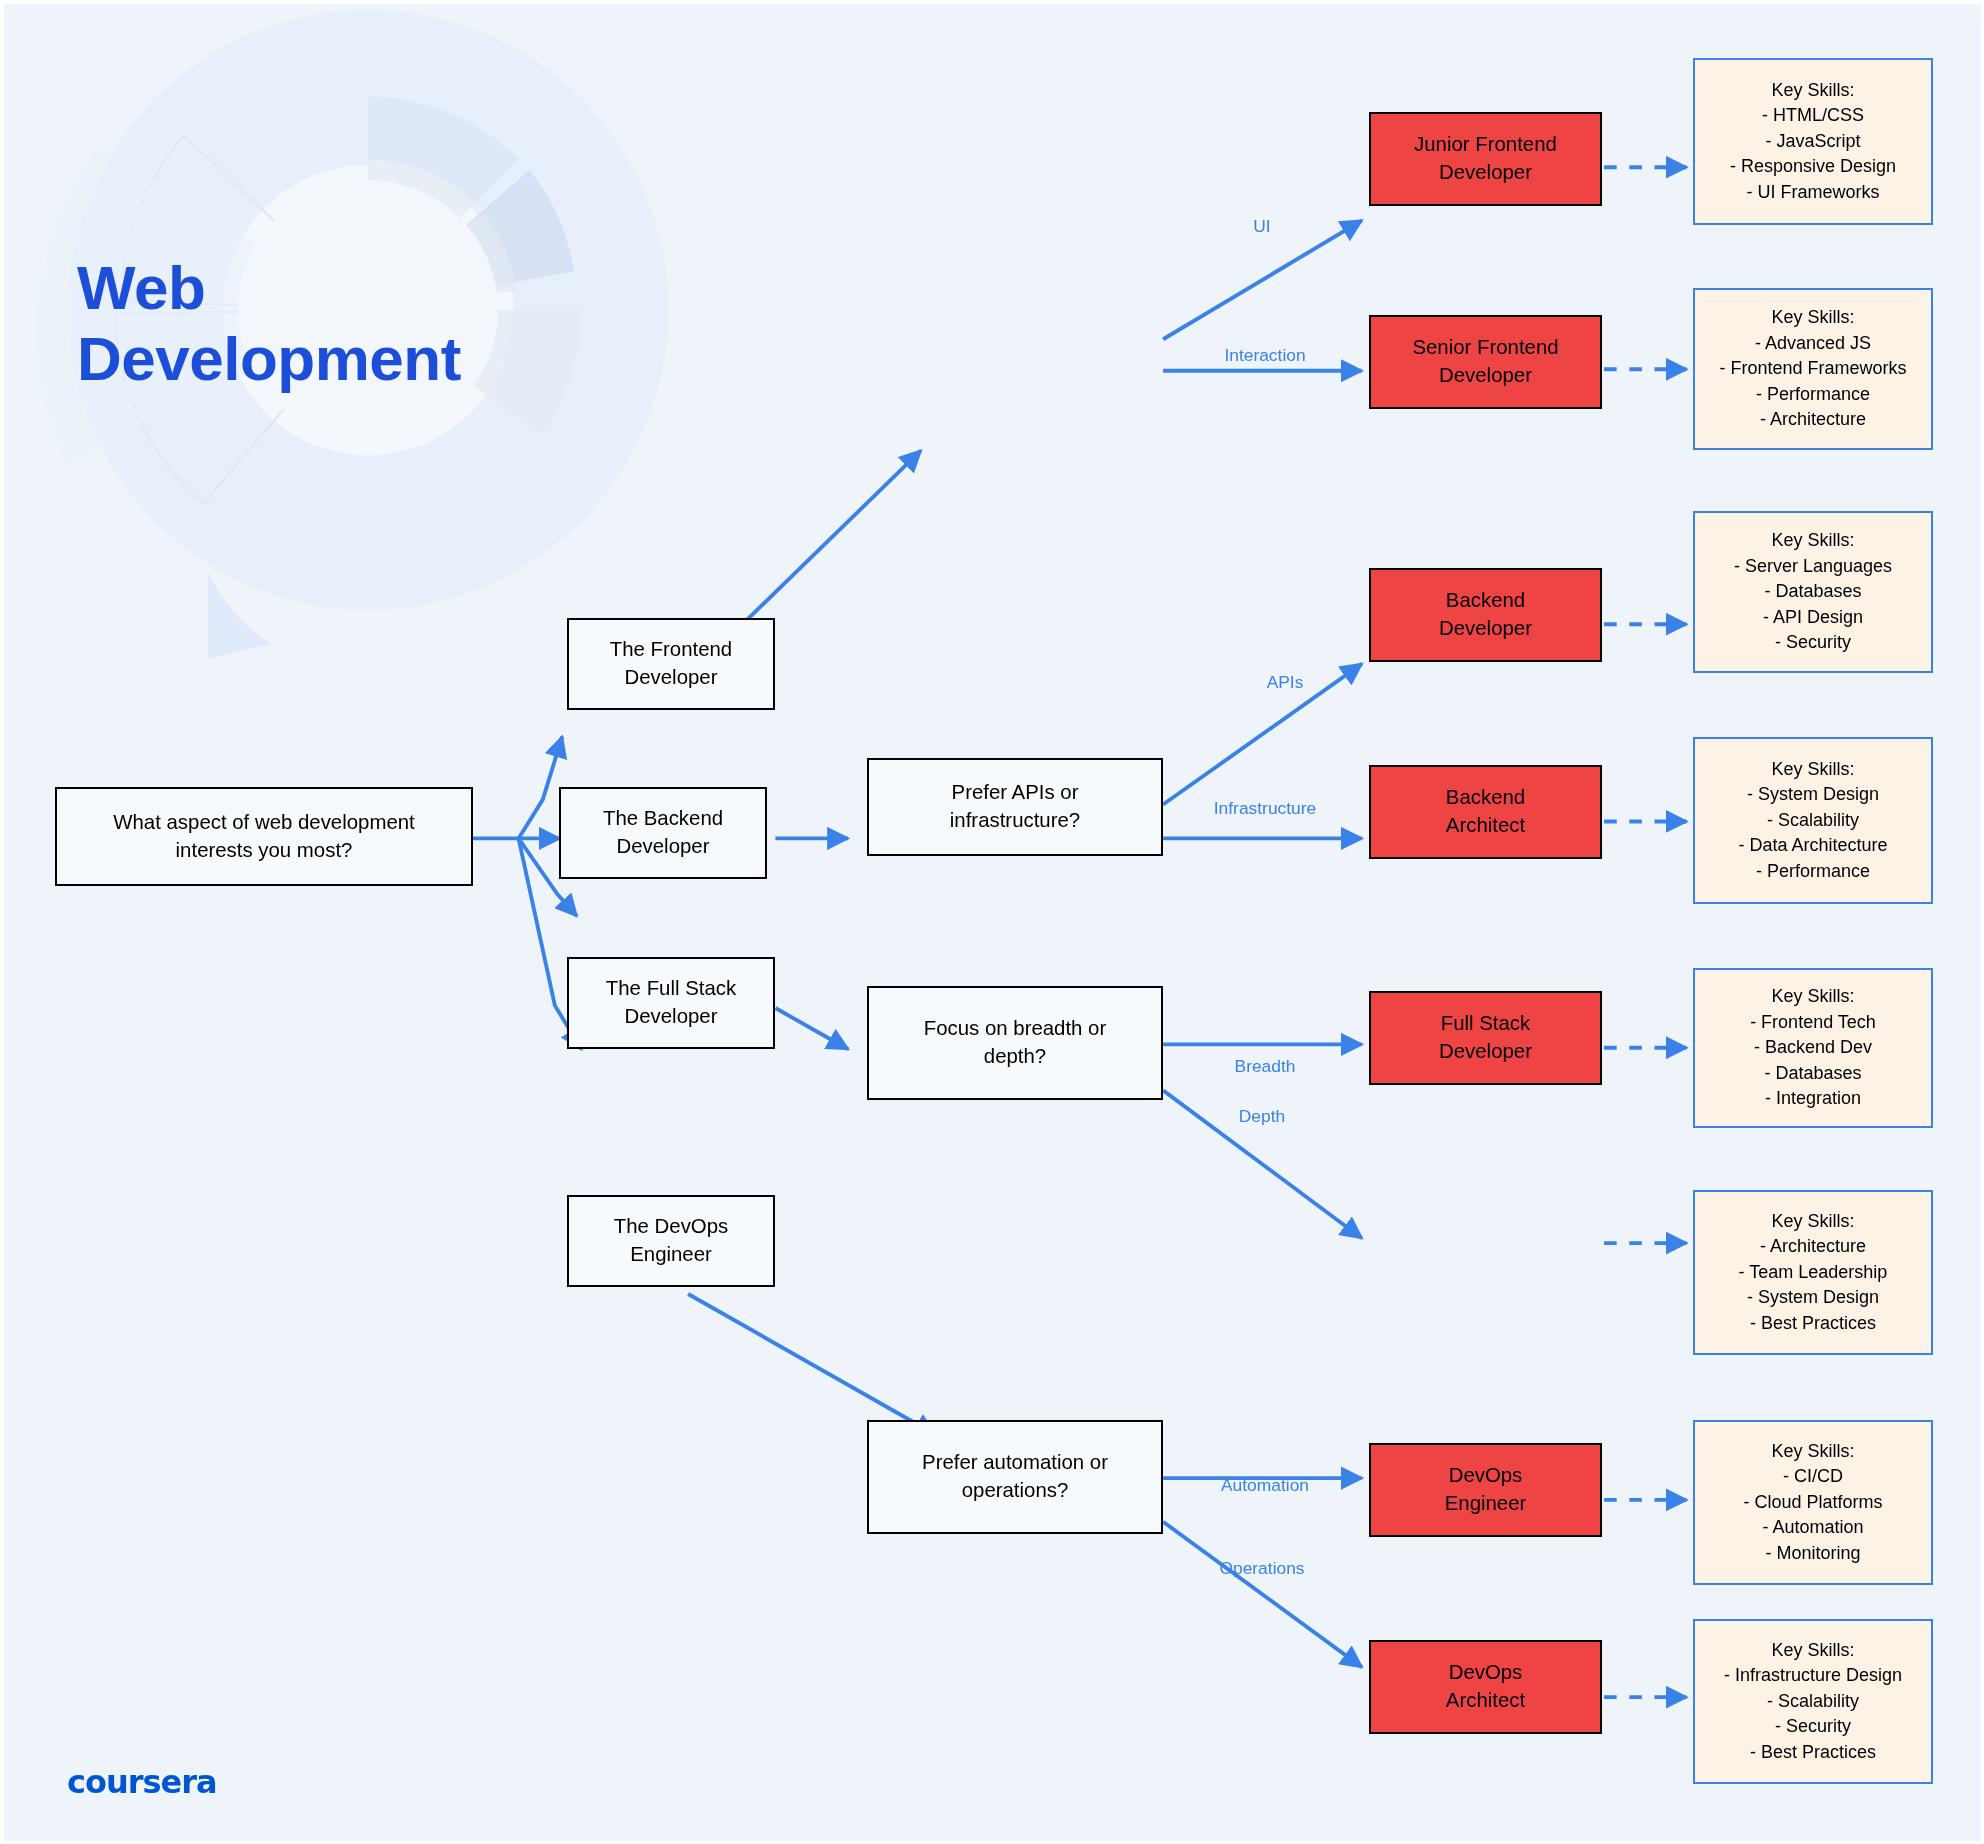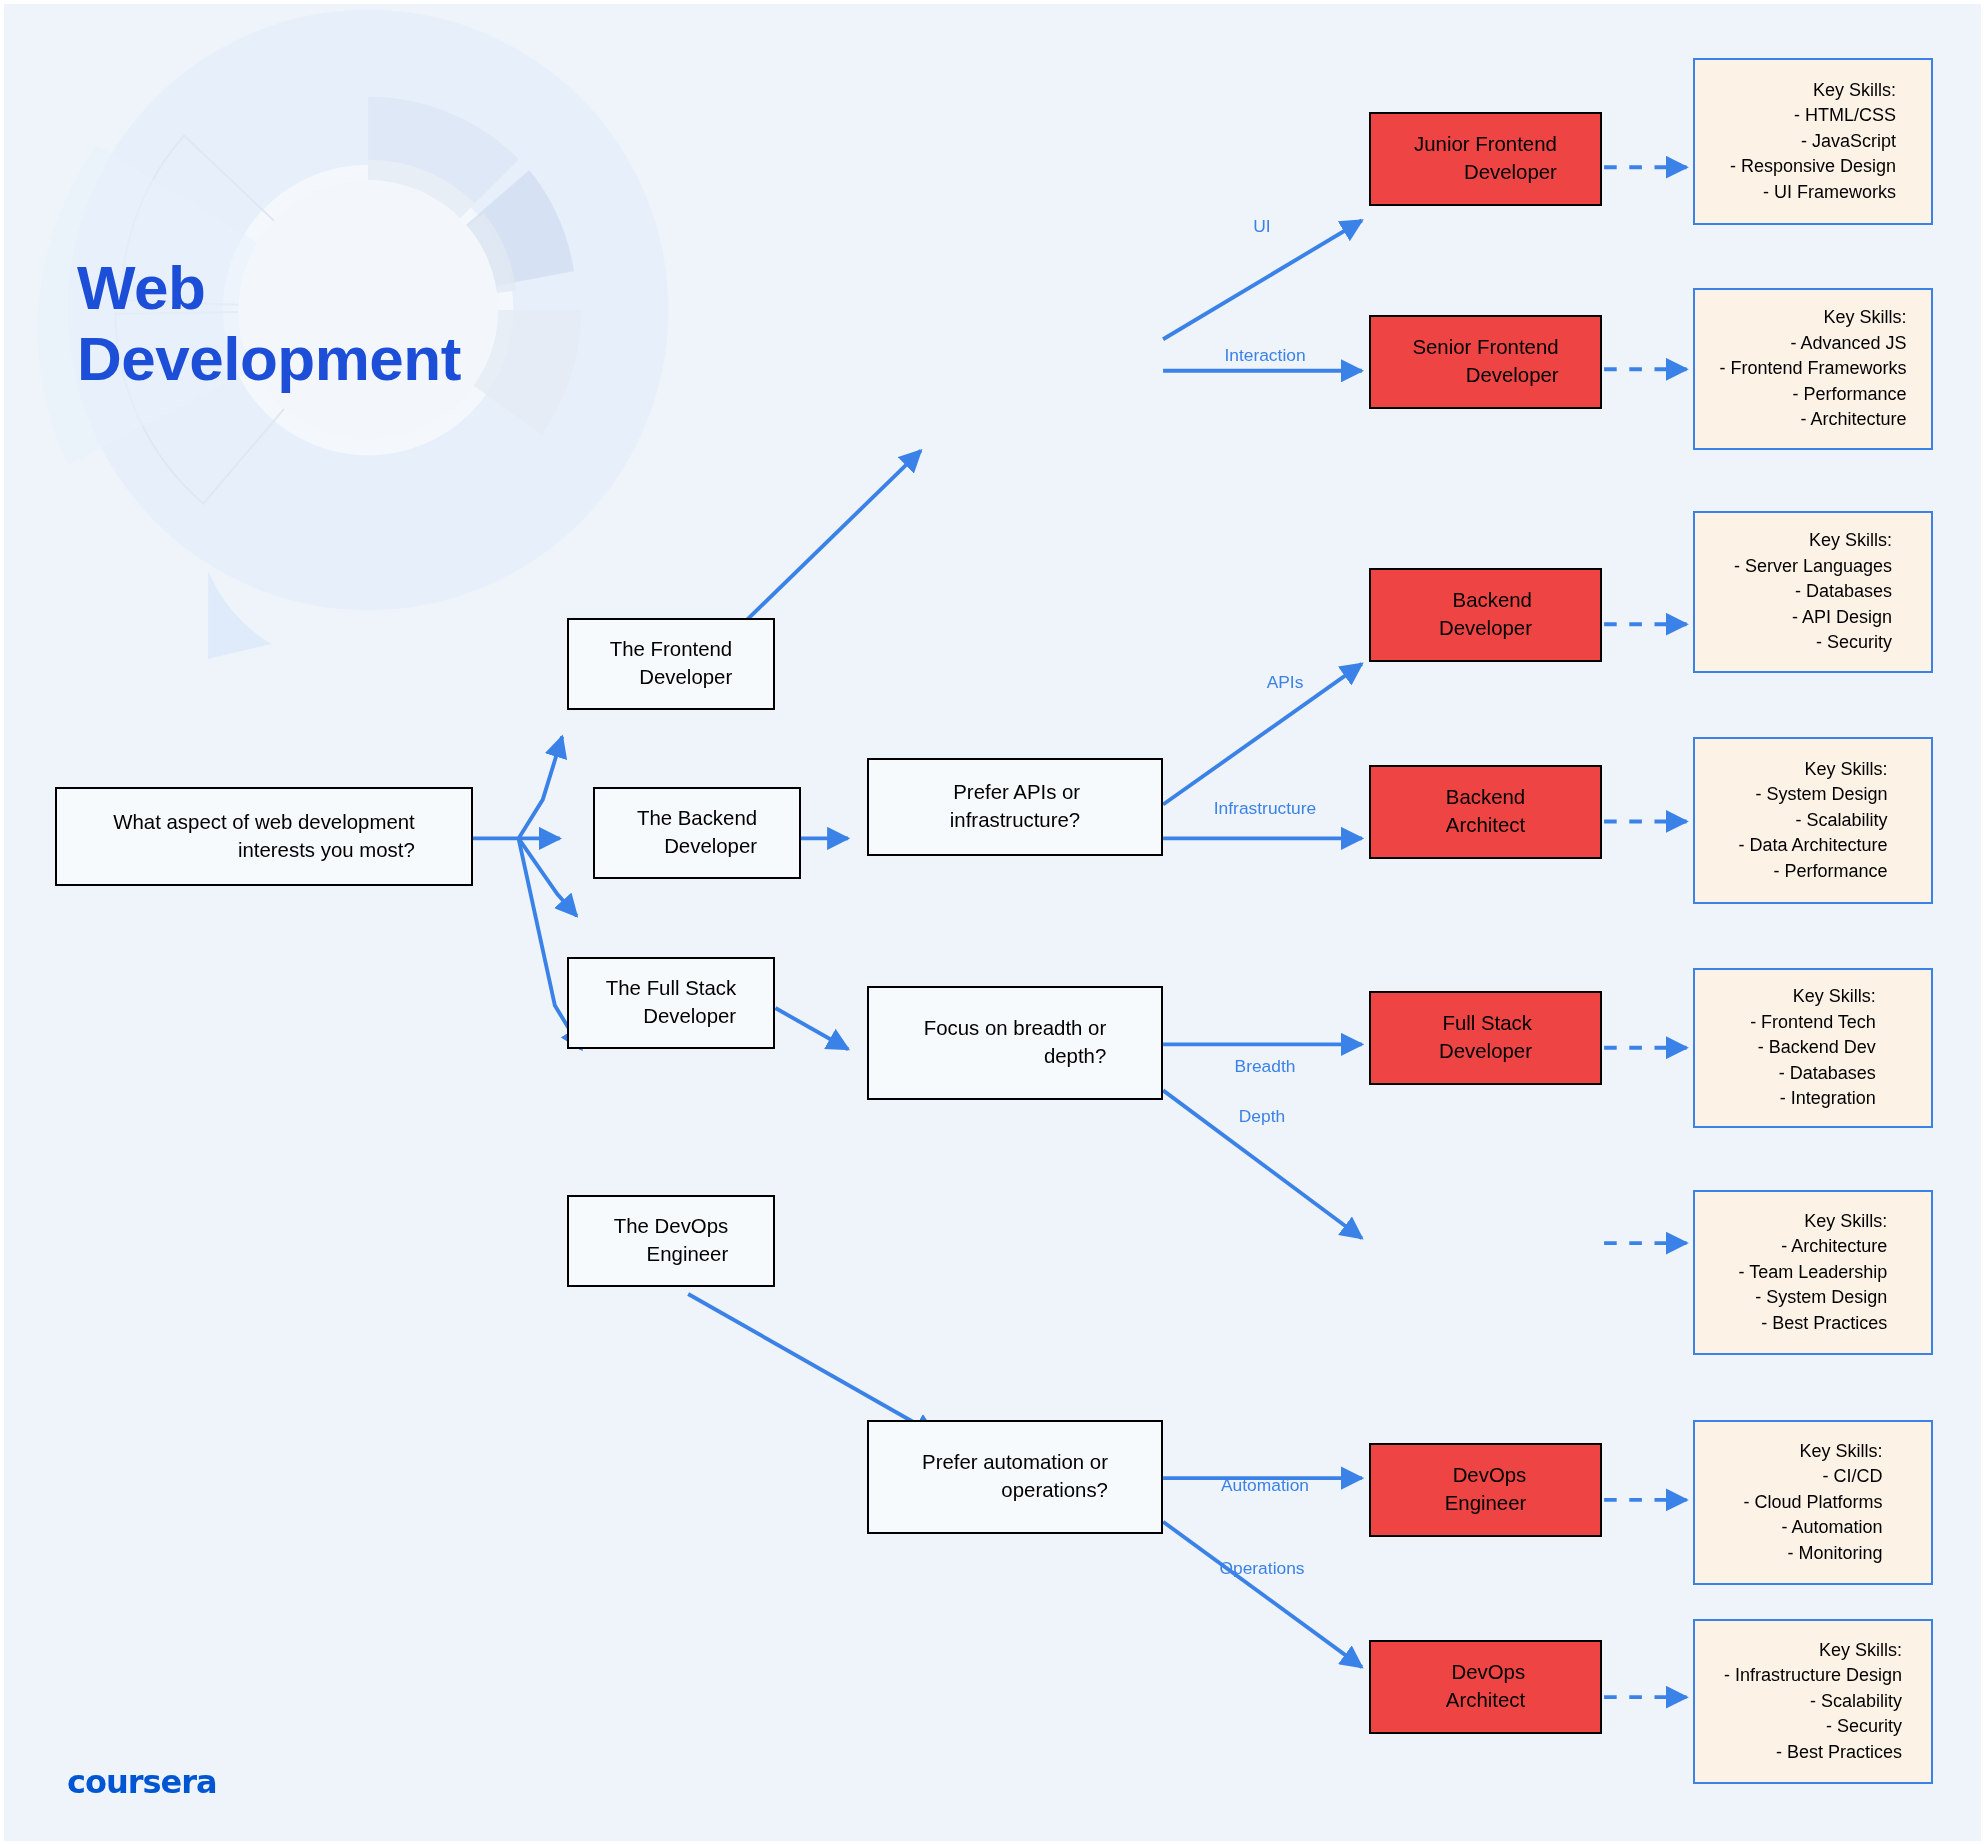--- a/index.html
+++ b/index.html
@@ -86,21 +86,20 @@
   }
   .node-skills {
     background: #fdf2e6;
     border: 2.9px solid #3b82e8;
     font-size: 18px;
     line-height: 1.42;
     padding: 4.8px 3.9px;
   }
   .node-label {
     white-space: pre-line;
-    text-align: right;
   }
   .edge-label {
     position: absolute;
     z-index: 4;
     font-size: 17.4px;
     color: #3b82e8;
     white-space: nowrap;
     transform: translate(-50%, -50%);
     font-family: "Liberation Sans", sans-serif;
   }
@@ -201,21 +200,21 @@
 
   <div class="node node-root" style="left:55px; top:787px; width:418px; height:99px;">
     <span class="node-label">What aspect of web development
 interests you most?</span>
   </div>
 
   <div class="node node-branch" style="left:567px; top:618px; width:208px; height:92px;">
     <span class="node-label">The Frontend
 Developer</span>
   </div>
-  <div class="node node-branch" style="left:593px; top:787px; width:208px; height:92px;">
+  <div class="node node-branch" style="left:559px; top:787px; width:208px; height:92px;">
     <span class="node-label">The Backend
 Developer</span>
   </div>
   <div class="node node-branch" style="left:567px; top:957px; width:208px; height:92px;">
     <span class="node-label">The Full Stack
 Developer</span>
   </div>
   <div class="node node-branch" style="left:567px; top:1195px; width:208px; height:92px;">
     <span class="node-label">The DevOps
 Engineer</span>

